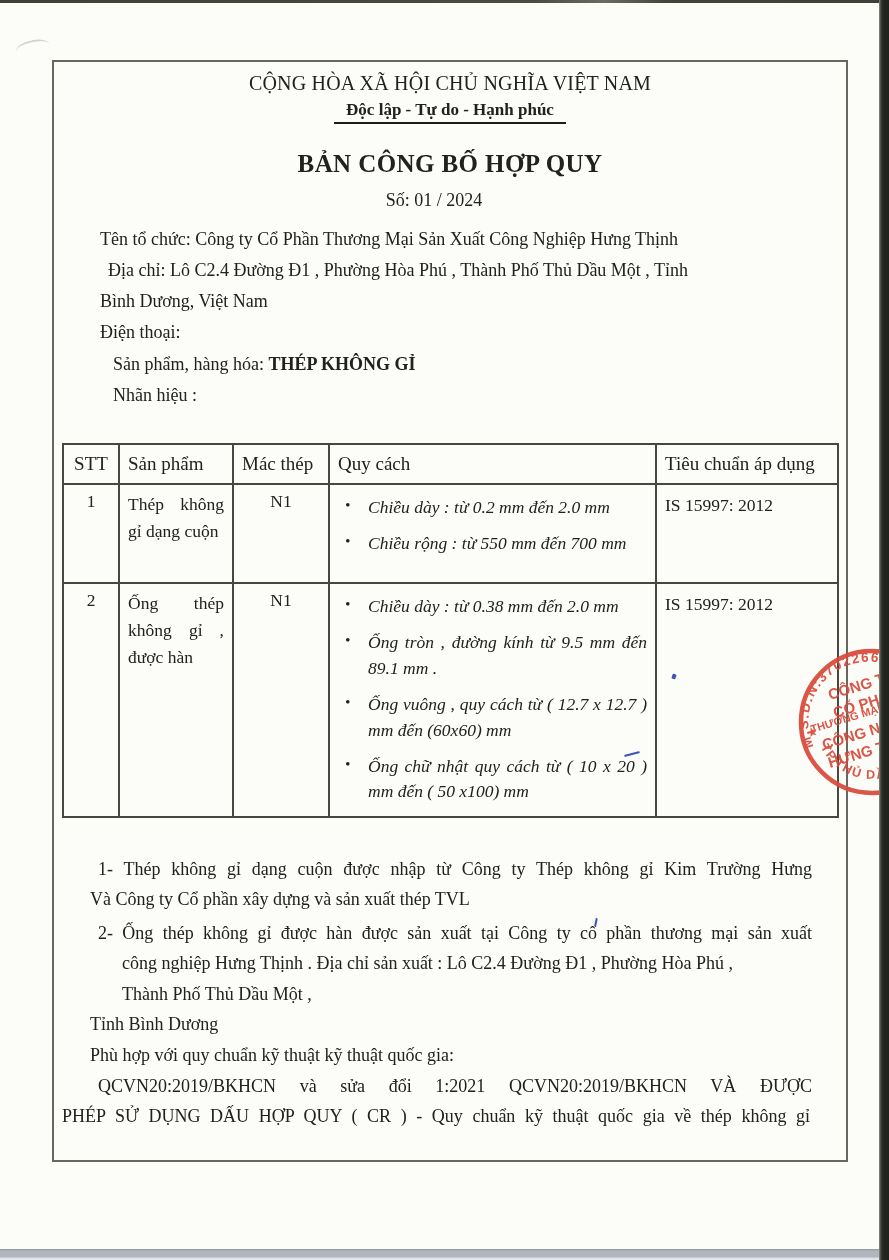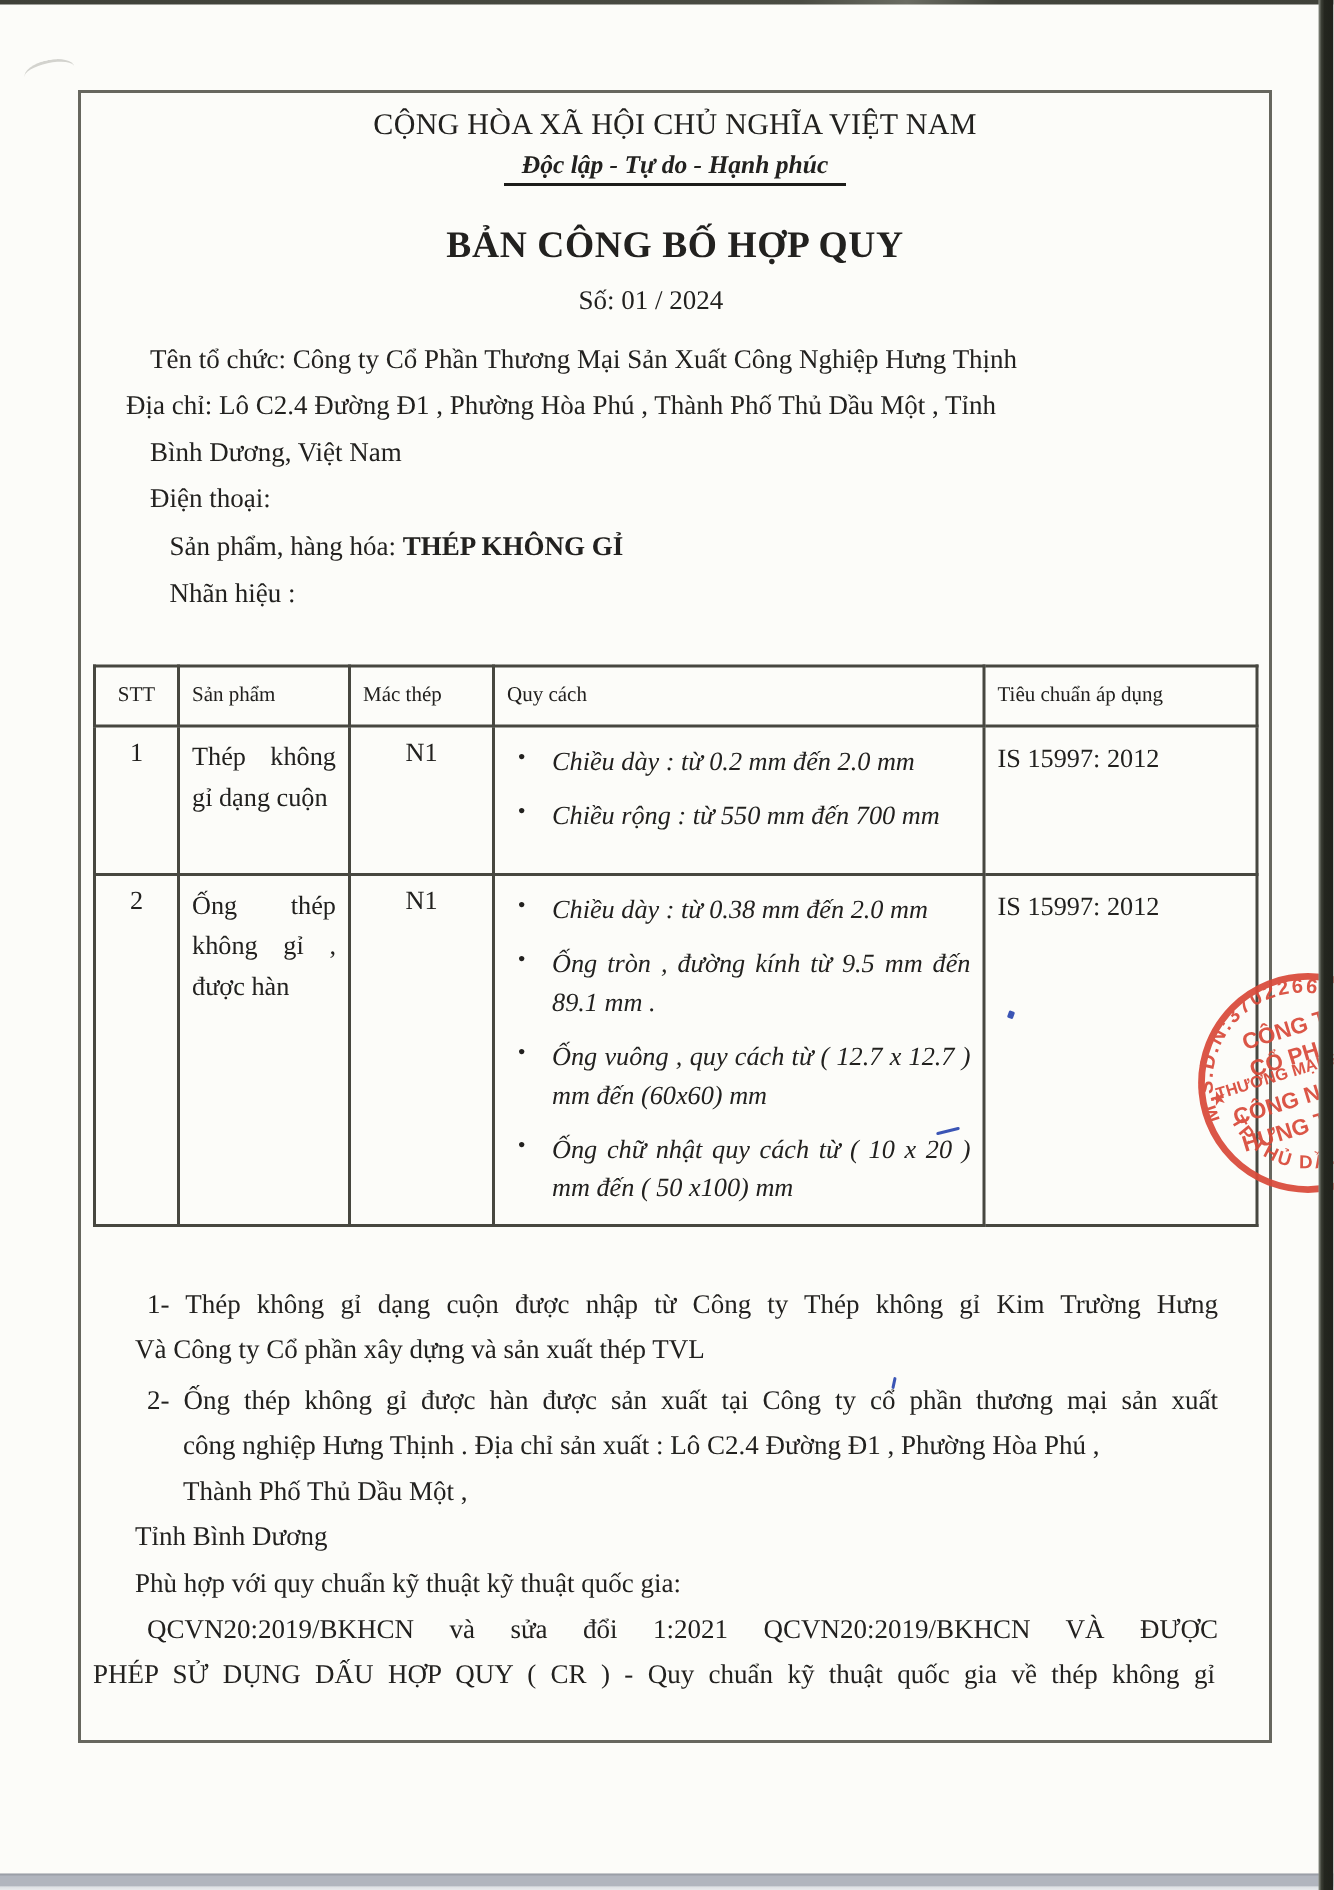--- a/index.html
+++ b/index.html
@@ -19,32 +19,32 @@
     background:linear-gradient(180deg,#90949d 0,#b1b5be 2px,#b1b5be 8px,#dde0e4 9px,#e8eaec 100%);}
   .pencil-mark{position:absolute;left:16px;top:40px;width:34px;height:14px;
     border-top:2px solid #c9c9c4;border-radius:50%;transform:rotate(-12deg);opacity:.8;}
   
   .frame{position:absolute;left:52px;top:60px;width:792px;height:1098px;
     border:2px solid #67675f;}
   
   .header{position:absolute;left:52px;top:72px;width:796px;text-align:center;}
   .nat-title{font-size:20px;font-weight:normal;letter-spacing:.2px;}
   .motto{margin-top:5px;font-size:17px;font-weight:bold;}
-  .motto span{display:inline-block;border-bottom:2px solid #1c1c1a;padding:0 12px 2px 12px;font-style:italic;}
+  .motto span{display:inline-block;border-bottom:2px solid #1c1c1a;padding:0 12px 2px 12px;}
   .doc-title{position:absolute;left:52px;top:150px;width:796px;text-align:center;
     font-size:25px;font-weight:bold;letter-spacing:.4px;}
   .doc-number{position:absolute;left:36px;top:190px;width:796px;text-align:center;font-size:18px;}
   
   .line{position:absolute;font-size:18px;line-height:26px;white-space:nowrap;}
   .bold{font-weight:bold;}
   
   .spec-table{position:absolute;left:62px;top:443px;border-collapse:collapse;table-layout:fixed;
     font-size:17.5px;}
   .spec-table td{border:2px solid #474740;vertical-align:top;padding:6px 8px 0 8px;overflow:hidden;}
-  .spec-table tr.hdr td{vertical-align:middle;padding:0 8px;font-size:14px;}
+  .spec-table tr.hdr td{vertical-align:middle;padding:0 8px;font-size:19px;}
   td.c-stt{text-align:center;}
   td.c-grade{text-align:center;}
   td.c-prod{text-align:justify;line-height:1.55;}
   td.c-spec{padding-top:10px;font-style:italic;}
   td.c-std{padding-top:10px;}
   .spec-table ul{margin:0;padding:0;list-style:none;}
   .spec-table li{position:relative;padding-left:30px;margin-bottom:11px;
     text-align:justify;line-height:1.45;}
   .spec-table li::before{content:"\2022";position:absolute;left:7px;top:0px;font-size:15px;}
   
@@ -68,21 +68,21 @@
   <div class="header">
     <div class="nat-title">CỘNG HÒA XÃ HỘI CHỦ NGHĨA VIỆT NAM</div>
     <div class="motto">
       <span>Độc lập - Tự do - Hạnh phúc</span>
     </div>
   </div>
   <div class="doc-title">BẢN CÔNG BỐ HỢP QUY</div>
   <div class="doc-number">Số: 01 / 2024</div>
 
   <div class="line" style="left:100px;top:226px;">Tên tổ chức: Công ty Cổ Phần Thương Mại Sản Xuất Công Nghiệp Hưng Thịnh</div>
-  <div class="line" style="left:84px;top:257px;">Địa chỉ: Lô C2.4 Đường Đ1 , Phường Hòa Phú , Thành Phố Thủ Dầu Một , Tỉnh</div>
+  <div class="line" style="left:108px;top:257px;">Địa chỉ: Lô C2.4 Đường Đ1 , Phường Hòa Phú , Thành Phố Thủ Dầu Một , Tỉnh</div>
   <div class="line" style="left:100px;top:288px;">Bình Dương, Việt Nam</div>
   <div class="line" style="left:100px;top:319px;">Điện thoại:</div>
   <div class="line" style="left:113px;top:351px;">
     <span>Sản phẩm, hàng hóa: </span><span class="bold">THÉP KHÔNG GỈ</span>
   </div>
   <div class="line" style="left:113px;top:382px;">Nhãn hiệu :</div>
 
   <table class="spec-table">
     <colgroup>
       <col style="width:56px">

